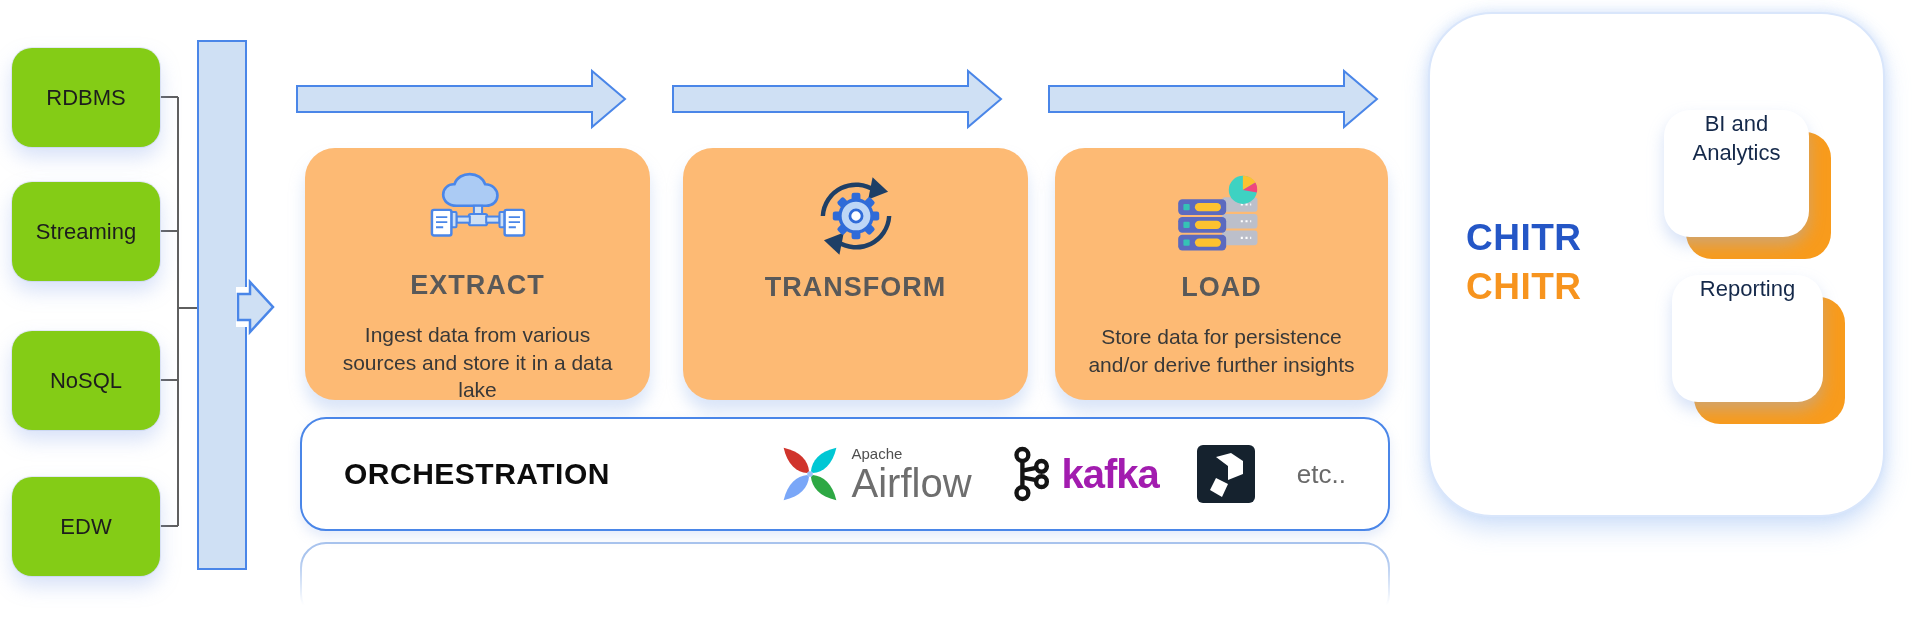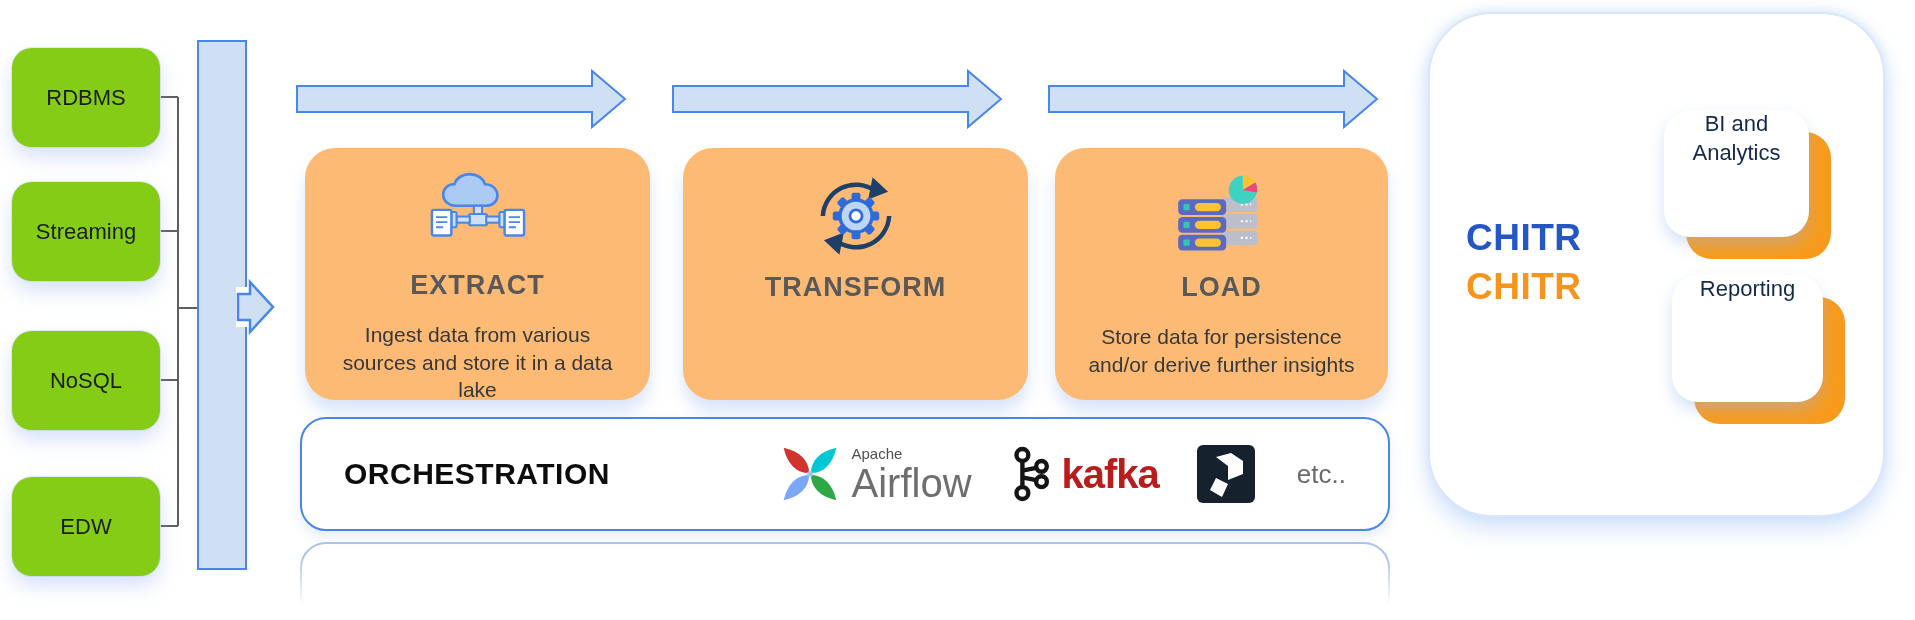--- a/index.html
+++ b/index.html
@@ -40,21 +40,21 @@
     position:absolute;left:300px;top:417px;width:1090px;height:114px;background:#fff;
     border:2px solid #4a86e8;border-radius:26px;box-sizing:border-box;z-index:2;
     display:flex;align-items:center;padding:16px 42px;box-shadow:0 6px 12px rgba(150,180,235,.25);
   }
   .orch-label{font-size:30px;font-weight:800;letter-spacing:.5px;color:#0c0c0c}
   .orch-tools{margin-left:auto;display:flex;align-items:center;gap:38px}
   .tool{display:flex;align-items:center;gap:10px}
   .airflow-text{display:flex;flex-direction:column;line-height:1}
   .airflow-small{font-size:15px;color:#4f4f4f;margin-bottom:2px}
   .airflow-big{font-size:40px;color:#6e6e6e}
-  .kafka-word{font-size:40px;font-weight:700;color:#b91c1c;letter-spacing:-1px}
+  .kafka-word{font-size:40px;font-weight:700;color:#a21caf;letter-spacing:-1px}
   .etc{font-size:26px;color:#6a6a6a;margin-left:4px}
   
   .partial-box{
     position:absolute;left:300px;top:542px;width:1090px;height:78px;background:#fff;
     border:2px solid #a9c4ee;border-radius:26px;box-sizing:border-box;z-index:1;
   }
   .partial-box::after{
     content:"";position:absolute;left:-6px;right:-6px;top:12px;bottom:-6px;
     background:linear-gradient(to bottom,rgba(255,255,255,0),#fff 72%);
   }

